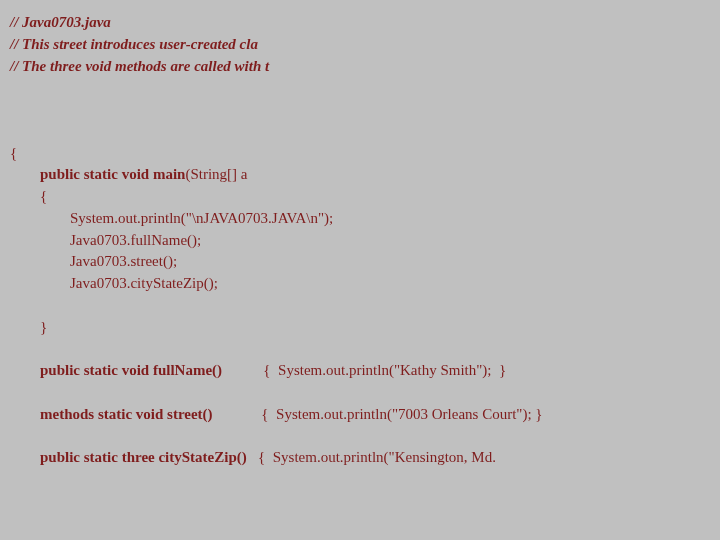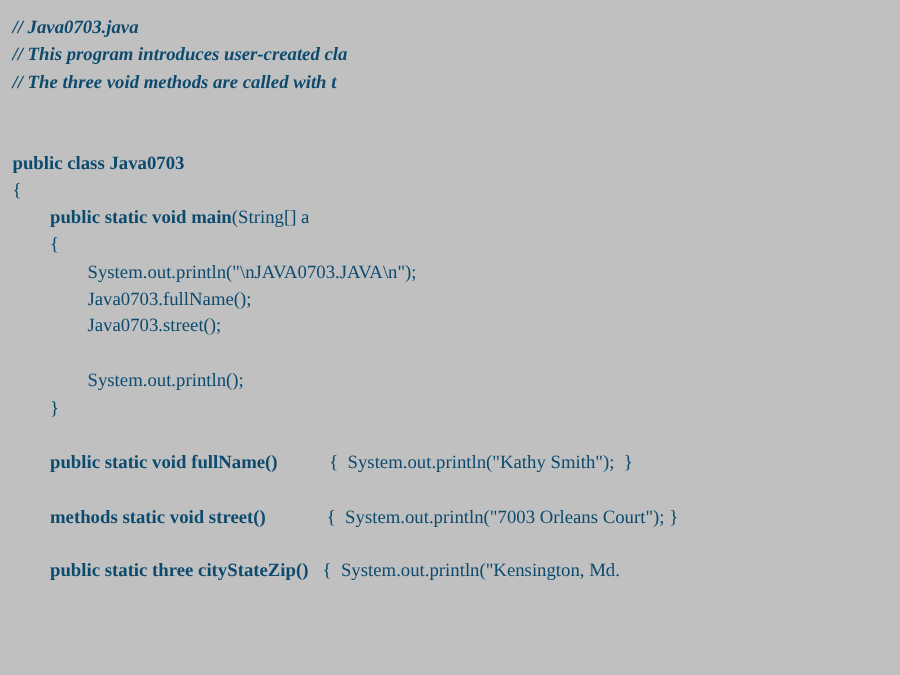--- a/index.html
+++ b/index.html
@@ -16,21 +16,21 @@
     .code-area {
       position: absolute;
       left: 0;
       top: 0;
       width: 720px;
       height: 540px;
       background: #c0c0c0;
       padding: 8px 10px;
       font-family: 'Times New Roman', Times, serif;
       font-size: 15px;
-      color: #0c4a6e;
+      color: #7f1d1d;
       line-height: 1.45;
     }
 
     .code-area .comment {
       font-style: italic;
       font-weight: bold;
     }
 
     .code-area .keyword {
       font-weight: bold;
@@ -217,33 +217,33 @@
       <div class="hscroll-arrow">◄</div>
       <div class="hscroll-track"></div>
       <div class="hscroll-arrow">►</div>
     </div>
   </div>
 </div>
 
 <div class="code-area">
   <div style="padding-top: 4px;">
     <span class="comment">// Java0703.java</span><br>
-    <span class="comment">// This program introduces user-created cla</span><br>
+    <span class="comment">// This street introduces user-created cla</span><br>
     <span class="comment">// The three void methods are called with t</span><br>
     <br>
     <br>
-    <span><span class="keyword">public class Java0703</span></span><br>
+    <br>
     <span>{</span><br>
     <span>&nbsp;&nbsp;&nbsp;&nbsp;&nbsp;&nbsp;&nbsp;&nbsp;<span class="keyword">public static void main</span>(String[] a</span><br>
     <span>&nbsp;&nbsp;&nbsp;&nbsp;&nbsp;&nbsp;&nbsp;&nbsp;{</span><br>
     <span>&nbsp;&nbsp;&nbsp;&nbsp;&nbsp;&nbsp;&nbsp;&nbsp;&nbsp;&nbsp;&nbsp;&nbsp;&nbsp;&nbsp;&nbsp;&nbsp;System.out.println("\nJAVA0703.JAVA\n");</span><br>
     <span>&nbsp;&nbsp;&nbsp;&nbsp;&nbsp;&nbsp;&nbsp;&nbsp;&nbsp;&nbsp;&nbsp;&nbsp;&nbsp;&nbsp;&nbsp;&nbsp;Java0703.fullName();</span><br>
     <span>&nbsp;&nbsp;&nbsp;&nbsp;&nbsp;&nbsp;&nbsp;&nbsp;&nbsp;&nbsp;&nbsp;&nbsp;&nbsp;&nbsp;&nbsp;&nbsp;Java0703.street();</span><br>
-    <br>
-    <span>&nbsp;&nbsp;&nbsp;&nbsp;&nbsp;&nbsp;&nbsp;&nbsp;&nbsp;&nbsp;&nbsp;&nbsp;&nbsp;&nbsp;&nbsp;&nbsp;System.out.println();</span><br>
+    <span>&nbsp;&nbsp;&nbsp;&nbsp;&nbsp;&nbsp;&nbsp;&nbsp;&nbsp;&nbsp;&nbsp;&nbsp;&nbsp;&nbsp;&nbsp;&nbsp;Java0703.cityStateZip();</span><br>
+    <br>
     <span>&nbsp;&nbsp;&nbsp;&nbsp;&nbsp;&nbsp;&nbsp;&nbsp;}</span><br>
     <br>
     <span>&nbsp;&nbsp;&nbsp;&nbsp;&nbsp;&nbsp;&nbsp;&nbsp;<span class="keyword">public static void fullName()</span>&nbsp;&nbsp;&nbsp;&nbsp;&nbsp;&nbsp;&nbsp;&nbsp;&nbsp;&nbsp;&nbsp;{&nbsp; System.out.println("Kathy Smith"); &nbsp;}</span><br>
     <br>
     <span>&nbsp;&nbsp;&nbsp;&nbsp;&nbsp;&nbsp;&nbsp;&nbsp;<span class="keyword">methods static void street()</span>&nbsp;&nbsp;&nbsp;&nbsp;&nbsp;&nbsp;&nbsp;&nbsp;&nbsp;&nbsp;&nbsp;&nbsp;&nbsp;{&nbsp; System.out.println("7003 Orleans Court");  }</span><br>
     <br>
     <span>&nbsp;&nbsp;&nbsp;&nbsp;&nbsp;&nbsp;&nbsp;&nbsp;<span class="keyword">public static three cityStateZip()</span>&nbsp;&nbsp;&nbsp;{&nbsp; System.out.println("Kensington, Md.</span><br>
   </div>
 </div>
 

